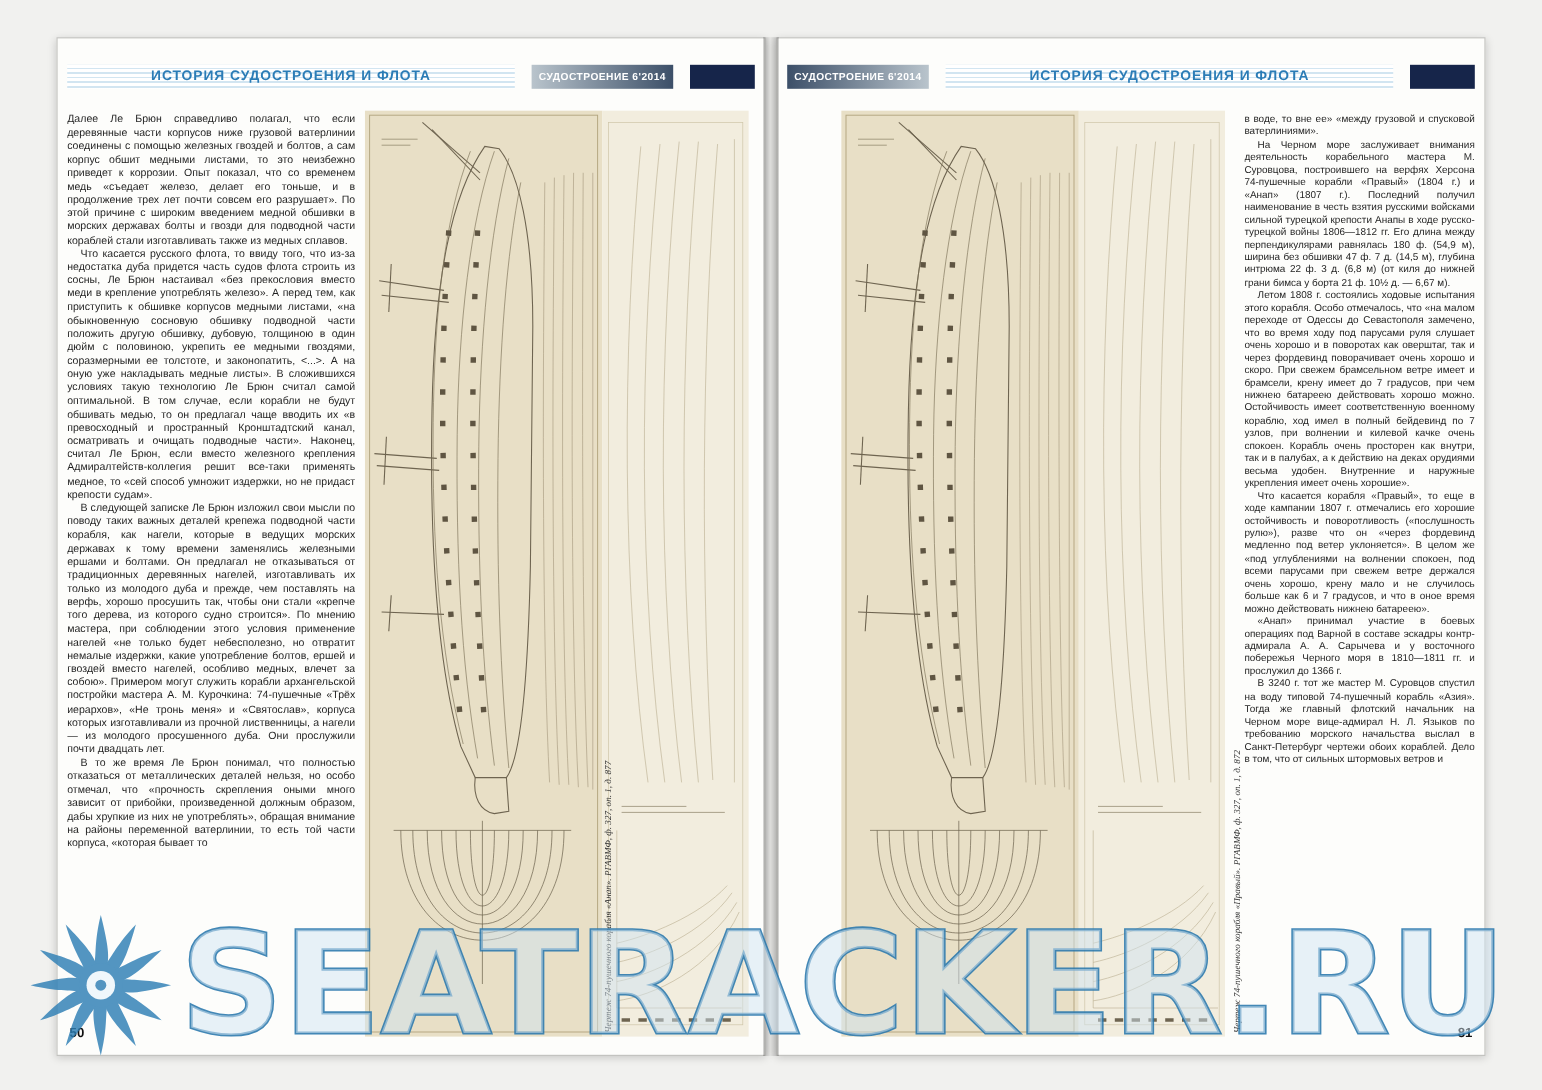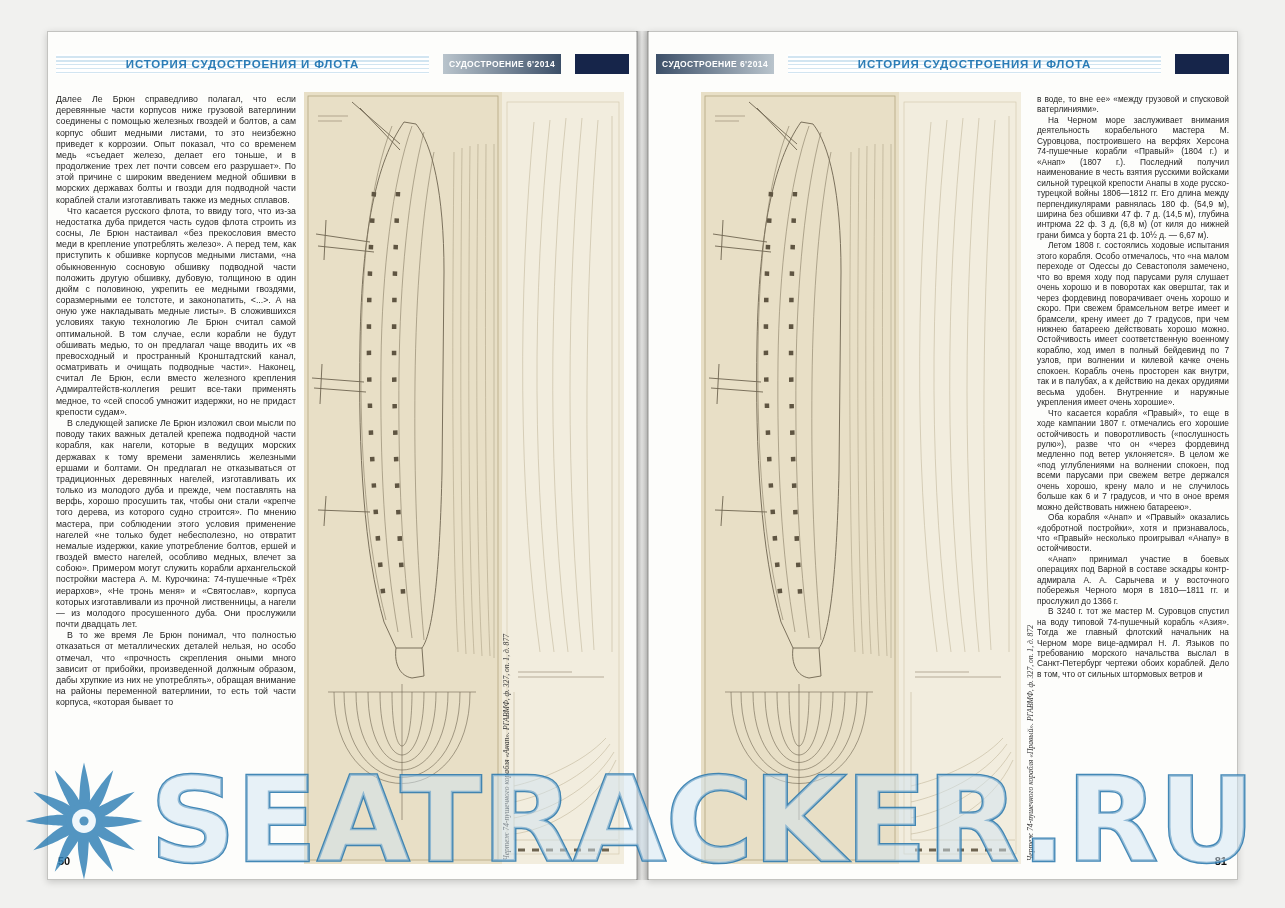--- a/index.html
+++ b/index.html
@@ -200,21 +200,20 @@
   </div>
   <div class="fig-caption">
     <span>Чертеж 74-пушечного корабля «Правый». РГАВМФ, ф. 327, оп. 1, д. 872</span>
   </div>
 
   <div class="text-col">
     <p>в воде, то вне ее» «между грузовой и спусковой ватерлиниями».</p>
     <p>На Черном море заслуживает внимания деятельность корабельного мастера М. Суровцова, построившего на верфях Херсона 74-пушечные корабли «Правый» (1804 г.) и «Анап» (1807 г.). Последний получил наименование в честь взятия русскими войсками сильной турецкой крепости Анапы в ходе русско-турецкой войны 1806—1812 гг. Его длина между перпендикулярами равнялась 180 ф. (54,9 м), ширина без обшивки 47 ф. 7 д. (14,5 м), глубина интрюма 22 ф. 3 д. (6,8 м) (от киля до нижней грани бимса у борта 21 ф. 10½ д. — 6,67 м).</p>
     <p>Летом 1808 г. состоялись ходовые испытания этого корабля. Особо отмечалось, что «на малом переходе от Одессы до Севастополя замечено, что во время ходу под парусами руля слушает очень хорошо и в поворотах как оверштаг, так и через фордевинд поворачивает очень хорошо и скоро. При свежем брамсельном ветре имеет и брамсели, крену имеет до 7 градусов, при чем нижнею батареею действовать хорошо можно. Остойчивость имеет соответственную военному кораблю, ход имел в полный бейдевинд по 7 узлов, при волнении и килевой качке очень спокоен. Корабль очень просторен как внутри, так и в палубах, а к действию на деках орудиями весьма удобен. Внутренние и наружные укрепления имеет очень хорошие».</p>
     <p>Что касается корабля «Правый», то еще в ходе кампании 1807 г. отмечались его хорошие остойчивость и поворотливость («послушность рулю»), разве что он «через фордевинд медленно под ветер уклоняется». В целом же «под углублениями на волнении спокоен, под всеми парусами при свежем ветре держался очень хорошо, крену мало и не случилось больше как 6 и 7 градусов, и что в оное время можно действовать нижнею батареею».</p>
-    <p>Оба корабля «Анап» и «Правый» оказались «добротной постройки», хотя и признавалось, что «Правый» несколько проигрывал «Анапу» в остойчивости.</p>
     <p>«Анап» принимал участие в боевых операциях под Варной в составе эскадры контр-адмирала А. А. Сарычева и у восточного побережья Черного моря в 1810—1811 гг. и прослужил до 1366 г.</p>
     <p>В 3240 г. тот же мастер М. Суровцов спустил на воду типовой 74-пушечный корабль «Азия». Тогда же главный флотский начальник на Черном море вице-адмирал Н. Л. Языков по требованию морского начальства выслал в Санкт-Петербург чертежи обоих кораблей. Дело в том, что от сильных штормовых ветров и</p>
   </div>
 
   <div class="page-num">81</div>
 </div>
 
 <div class="spine"></div>
 
 <div class="watermark">

